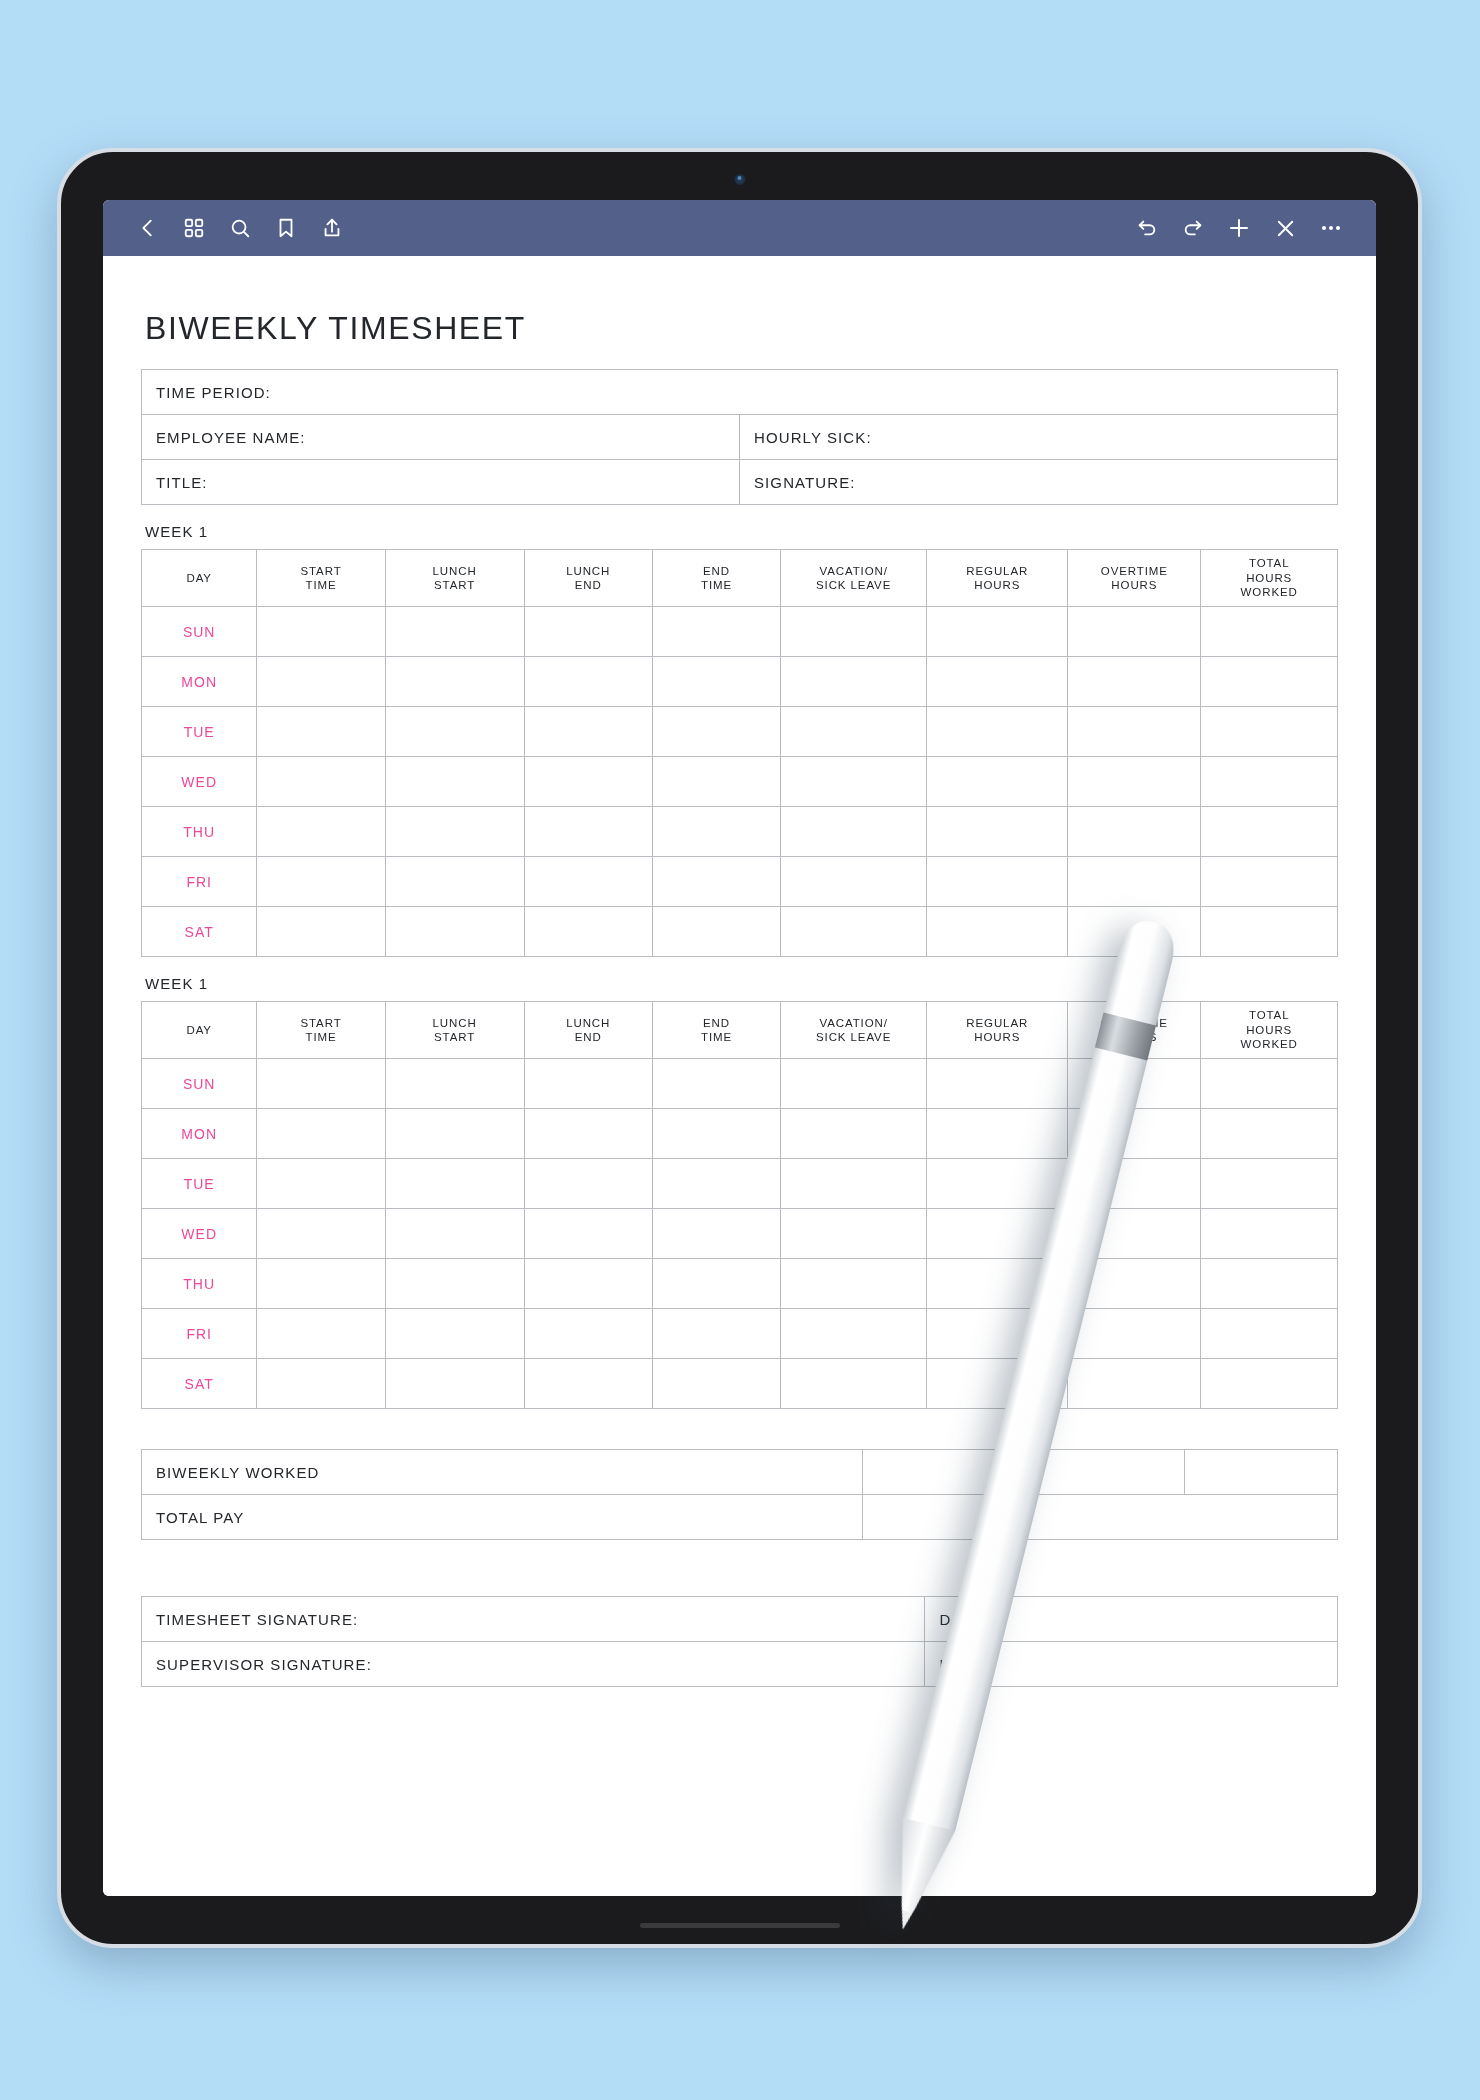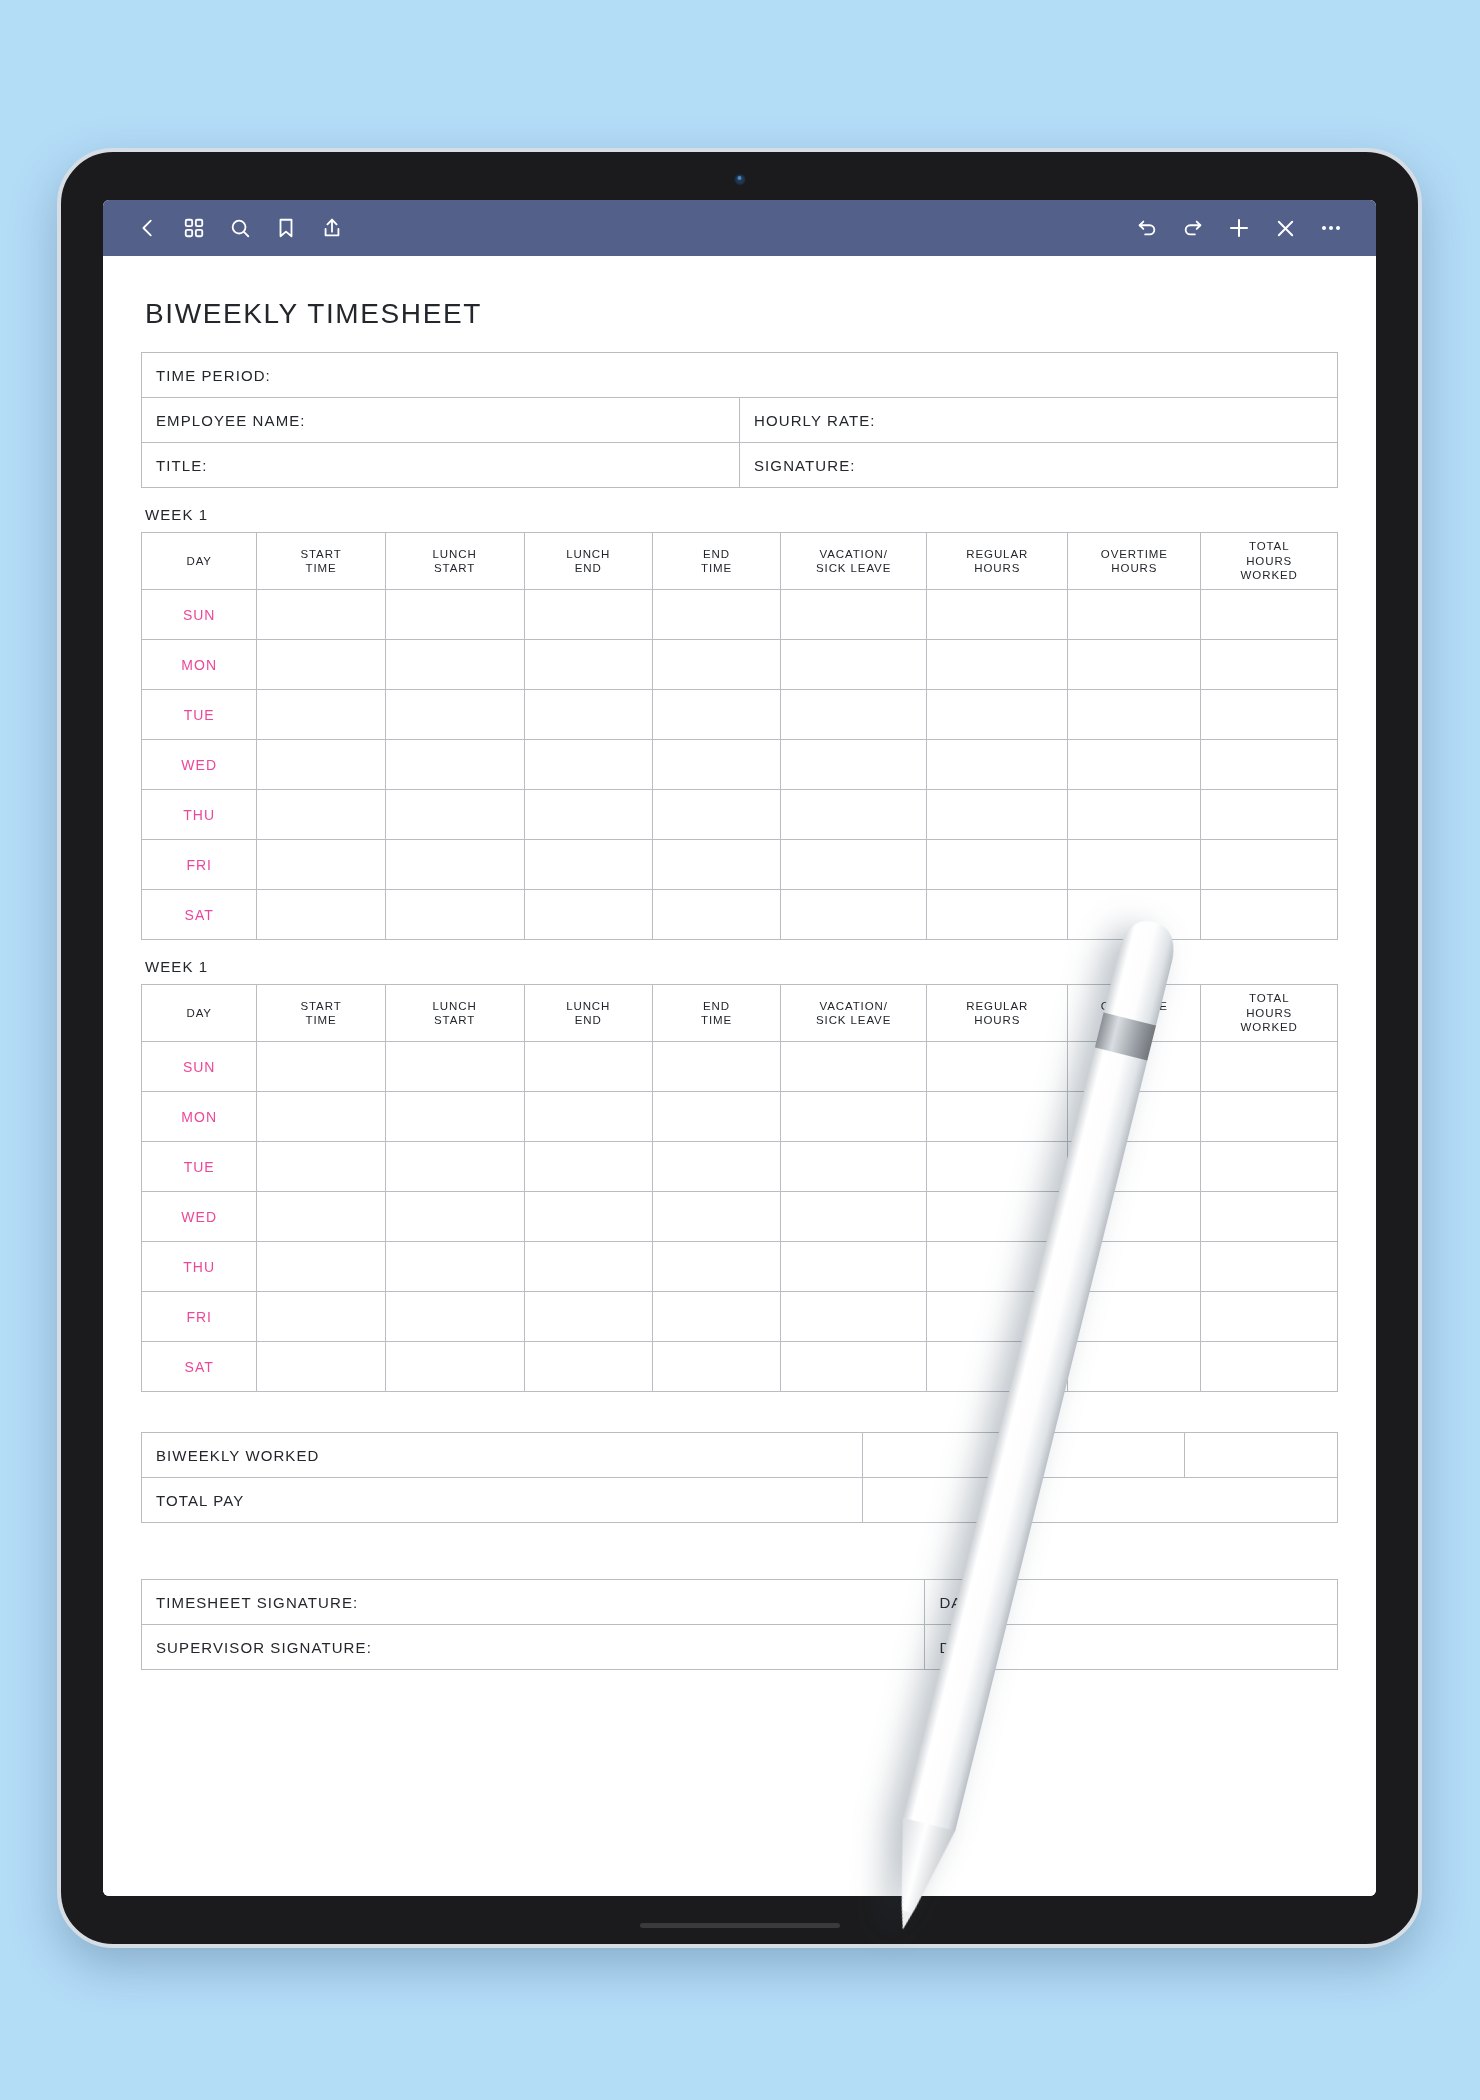--- a/index.html
+++ b/index.html
@@ -96,25 +96,25 @@
 
   
   .doc {
     position: relative;
     padding: 34px 38px 0 38px;
     box-sizing: border-box;
     height: calc(100% - 56px);
     background: #fff;
   }
   .doc-title {
-    font-size: 28px;
+    font-size: 32px;
     letter-spacing: 1.6px;
     color: #23262b;
     font-weight: 400;
-    margin: 8px 0 22px 4px;
+    margin: 20px 0 22px 4px;
   }
 
   table.grid {
     width: 100%;
     border-collapse: collapse;
     table-layout: fixed;
   }
   table.grid td, table.grid th {
     border: 1px solid #b9bcc0;
     height: 44px;
@@ -267,21 +267,21 @@
     <div class="doc">
       <div class="doc-title">BIWEEKLY TIMESHEET</div>
 
       <table class="grid info">
         <tbody>
             <tr>
           <td colspan="2">TIME PERIOD:</td>
         </tr>
         <tr>
           <td>EMPLOYEE NAME:</td>
-          <td>HOURLY RATE:</td>
+          <td>HOURLY SICK:</td>
         </tr>
         <tr>
           <td>TITLE:</td>
           <td>SIGNATURE:</td>
         </tr>
       </tbody>
         </table>
 
       <div class="week-label">WEEK 1</div>
       <table class="grid week" id="week1-table">

